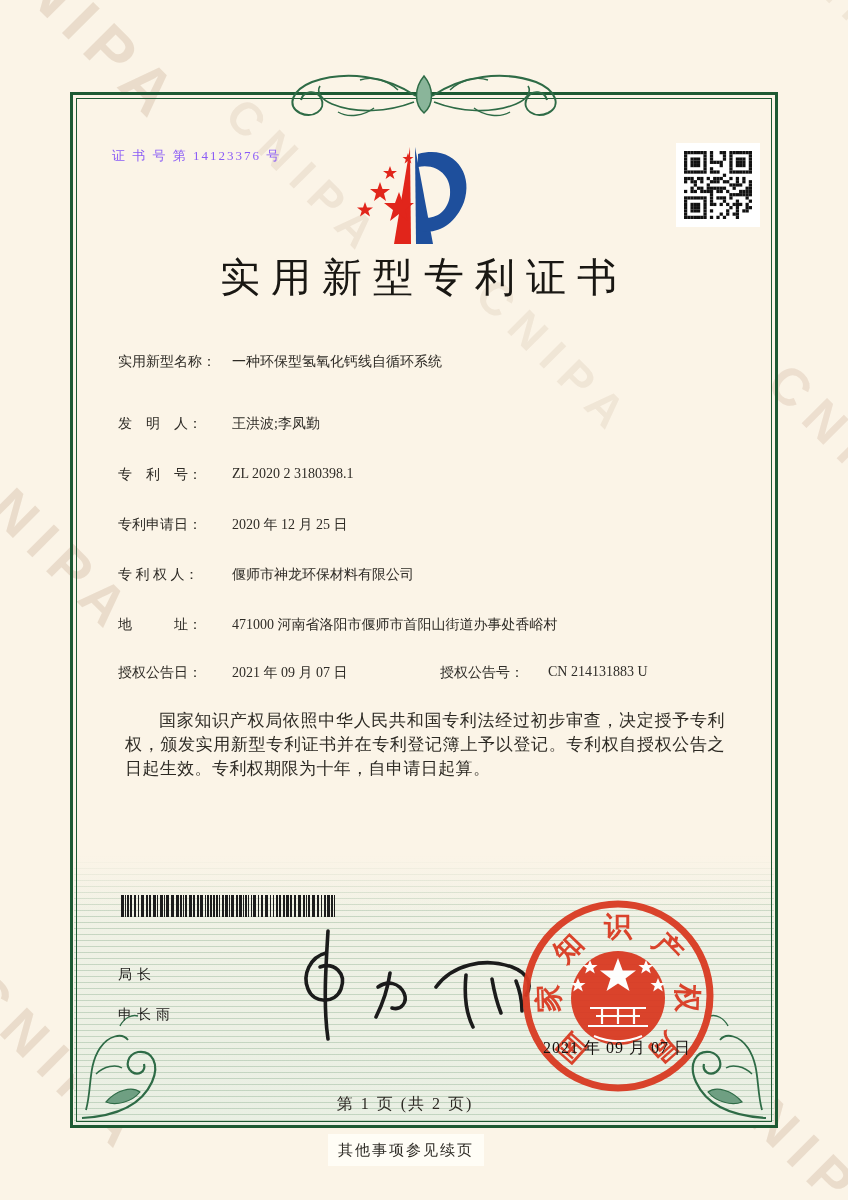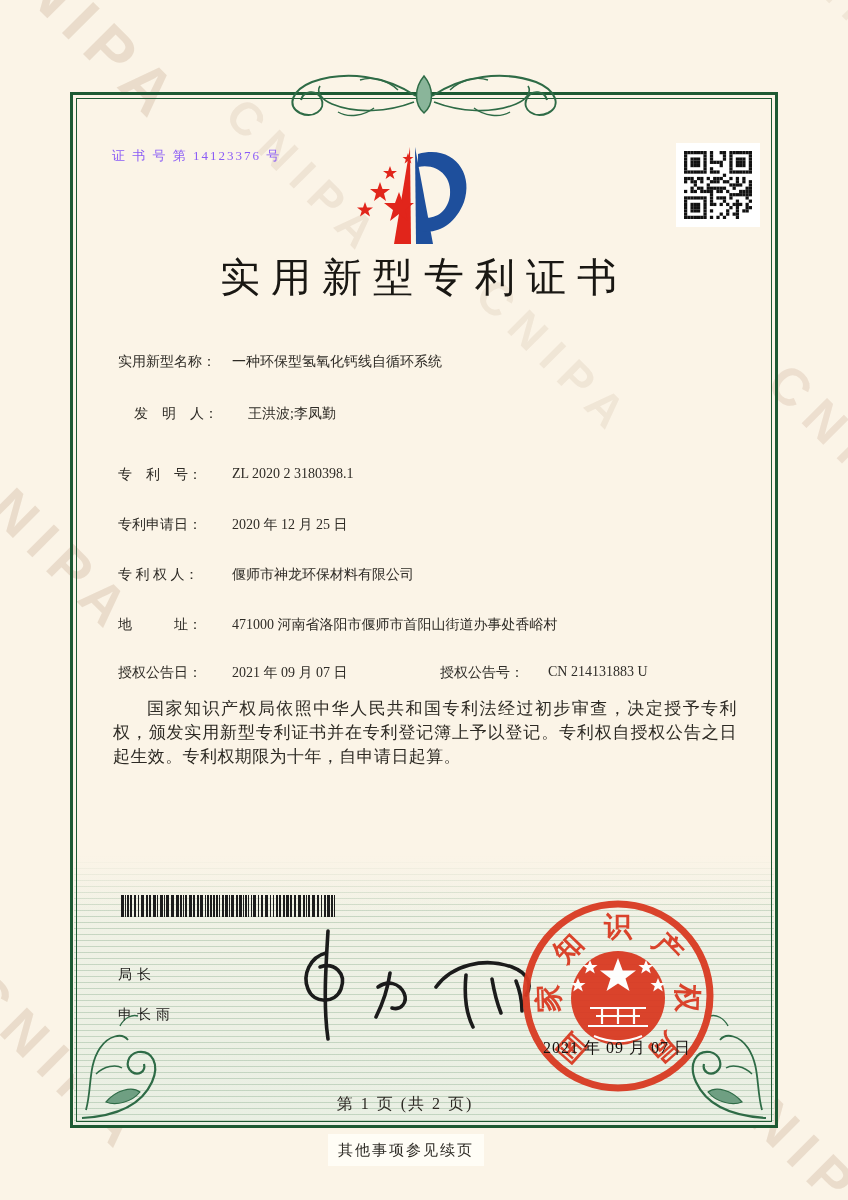--- a/index.html
+++ b/index.html
@@ -44,21 +44,21 @@
   .row{position:absolute;left:118px;font-size:14px;white-space:nowrap;}
   .row .lbl{display:inline-block;color:#2e2b26;}
   .row .val{position:absolute;left:114px;white-space:nowrap;color:#2e2b26;}
   .row .lbl2{position:absolute;left:322px;}
   .row .val2{position:absolute;left:430px;}
   .paras{
     position:absolute;left:113px;top:697px;width:624px;
     font-size:17px;line-height:23.8px;letter-spacing:.4px;color:#2d2a24;
     text-align:justify;
   }
-  .paras p{margin:0;text-indent:2em;}
+  .paras p{margin:12px;text-indent:2em;}
   .signer{
     font-family:"Liberation Sans","DejaVu Sans",sans-serif;
     font-size:14px;letter-spacing:5px;color:#22211e;
   }
   .seal-date{
     font-size:16px;letter-spacing:1px;color:#14110d;white-space:nowrap;
     text-shadow:0 0 1px rgba(255,255,255,.4);
   }
   .footer-page{
     left:285px;width:240px;top:1094px;text-align:center;
@@ -363,21 +363,21 @@
         <rect x="51.80952380952381" y="64.76190476190476" width="3.238095238095238" height="3.238095238095238"></rect>
       </g>
   </svg>
 
   <div class="abs title">实用新型专利证书</div>
 
   <div class="row" style="top:353px;">
     <span class="lbl">实用新型名称：</span>
     <span class="val">一种环保型氢氧化钙线自循环系统</span>
   </div>
-  <div class="row" style="top:405px;margin-left:16px;">
+  <div class="row" style="top:415px;">
     <span class="lbl">发　明　人：</span>
     <span class="val">王洪波;李凤勤</span>
   </div>
   <div class="row" style="top:466px;">
     <span class="lbl">专　利　号：</span>
     <span class="val">ZL 2020 2 3180398.1</span>
   </div>
   <div class="row" style="top:516px;">
     <span class="lbl">专利申请日：</span>
     <span class="val">2020 年 12 月 25 日</span>

